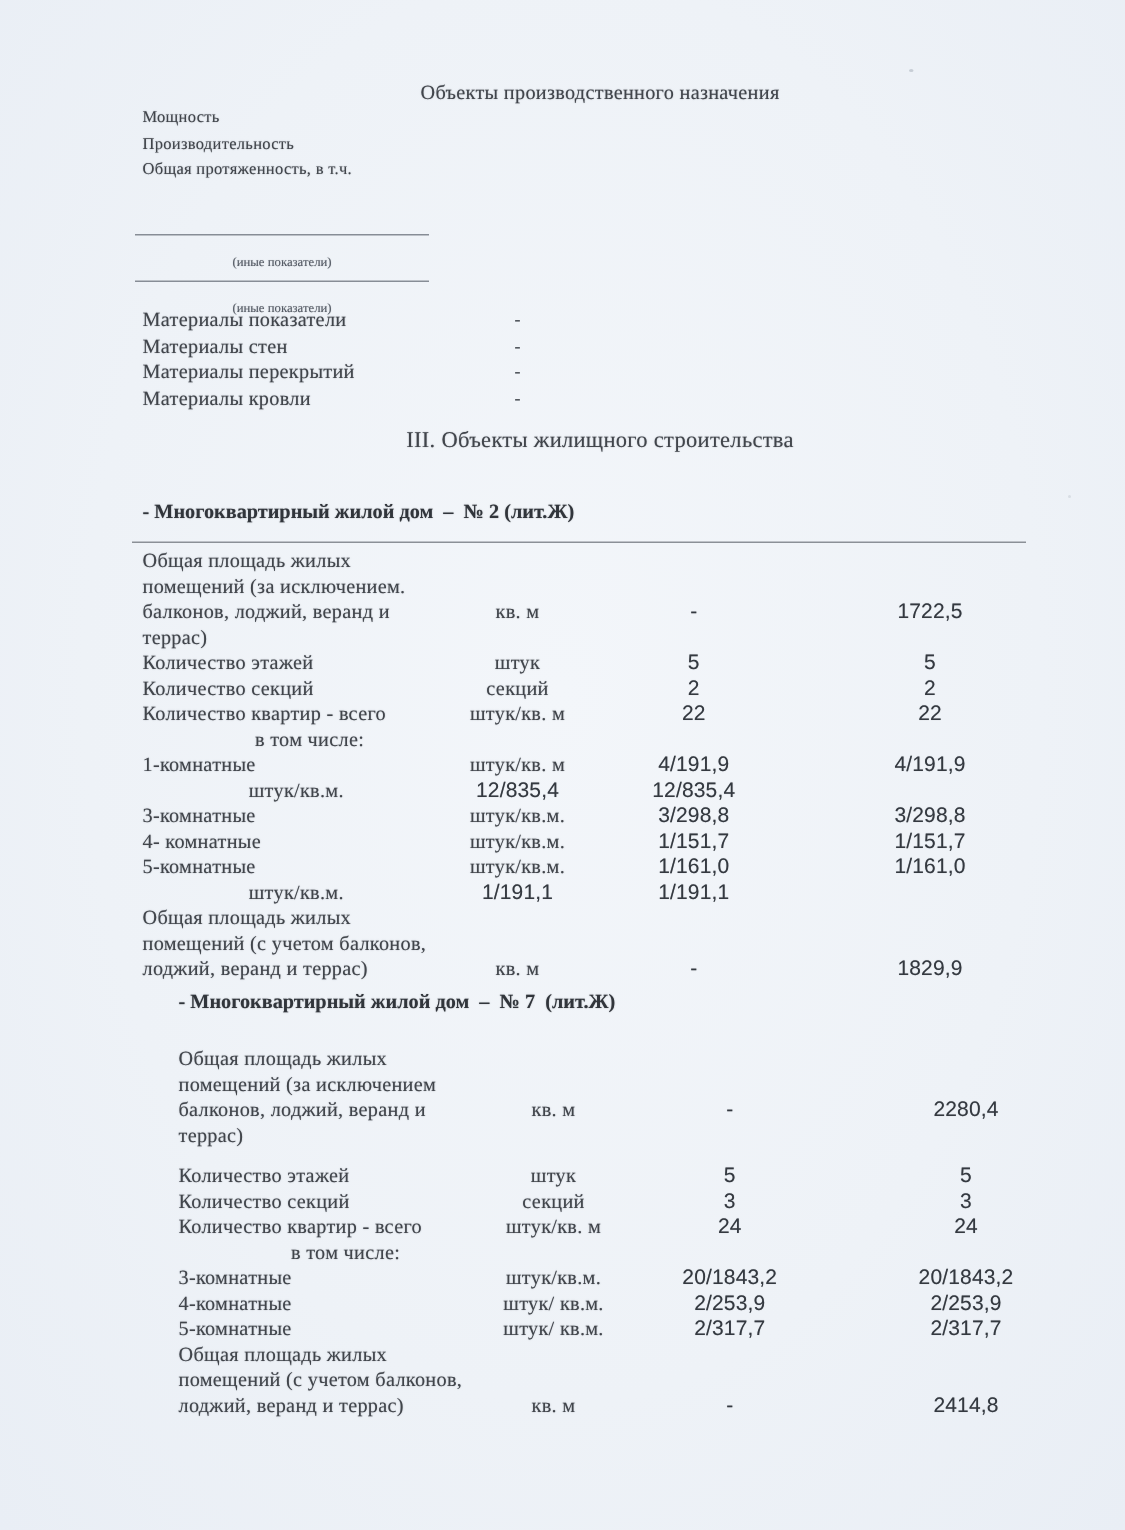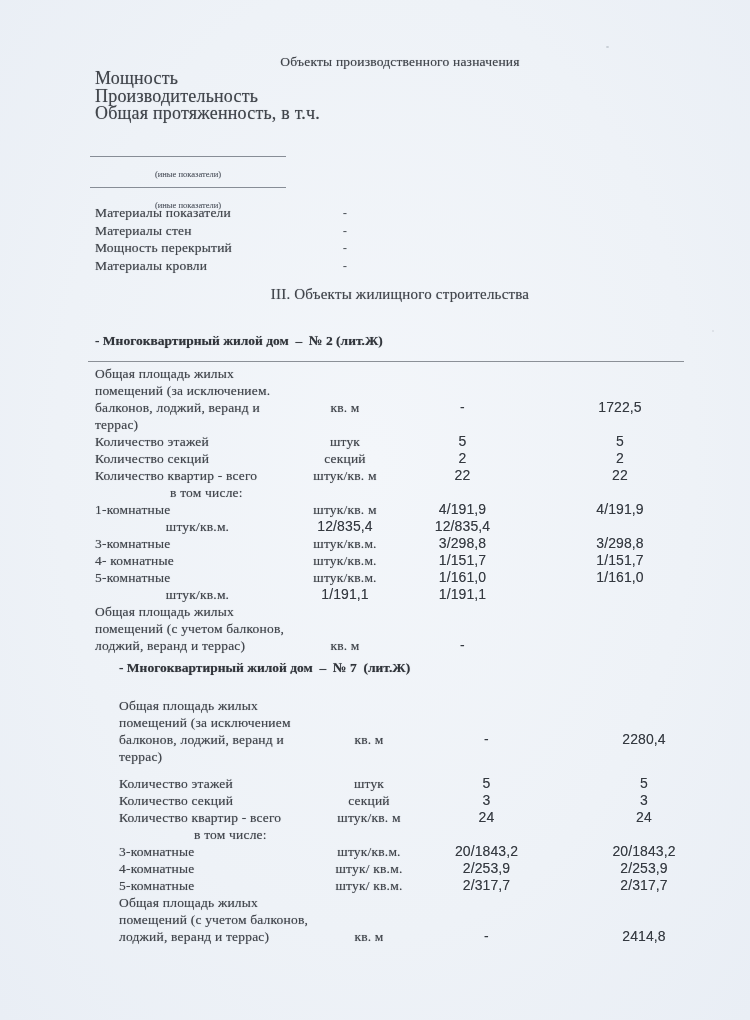--- a/index.html
+++ b/index.html
@@ -15,21 +15,21 @@
   }
   .txt{ text-shadow:0 0 0.8px rgba(70,75,85,.55); letter-spacing:.2px; }
   .speck{ position:absolute;background:#9aa2ad;border-radius:50%;opacity:.45; }
   .s1{ left:606px;top:46px;width:3px;height:2px; }
   .s2{ left:712px;top:330px;width:2px;height:2px;opacity:.25; }
 
   .doc-title{
     position:absolute;left:95px;top:53px;width:610px;
     text-align:center;font-size:13.5px;line-height:17px;
   }
-  .plain-lines{ position:absolute;left:95px;top:70px;font-size:18px;line-height:17.5px; }
+  .plain-lines{ position:absolute;left:95px;top:70px;font-size:11px;line-height:17.5px; }
 
   .ind-group{ position:absolute;left:90px;width:196px; }
   .g1{ top:156px; } .g2{ top:187px; }
   .hline{ border-top:1px solid #878d96;height:0; }
   .ind-caption{
     text-align:center;font-size:8.5px;color:#565c66;margin-top:12px;
     text-shadow:0 0 0.6px rgba(86,92,102,.5);
   }
 
   .materials{ position:absolute;left:95px;top:204px;width:610px;font-size:13.5px; }
@@ -96,21 +96,21 @@
     <span class="txt">Материалы показатели</span>
     <span class="mat-val">-</span>
   </div>
 
   <div class="mat-row">
     <span class="txt">Материалы стен</span>
     <span class="mat-val">-</span>
   </div>
 
   <div class="mat-row">
-    <span class="txt">Мощность перекрытий</span>
+    <span class="txt">Материалы перекрытий</span>
     <span class="mat-val">-</span>
   </div>
 
   <div class="mat-row">
     <span class="txt">Материалы кровли</span>
     <span class="mat-val">-</span>
   </div>
 </div>
 
   <div class="sec-title txt">III. Объекты жилищного строительства</div>
@@ -192,20 +192,21 @@
   <div class="trow">
     <div class="unit txt">штук/кв.м.</div>
     <div class="val">1/191,1</div>
     <div class="val">1/191,1</div>
   </div>
 
   <div class="trow">
     <div class="lbl txt">Общая площадь жилых<br>помещений (с учетом балконов,<br>лоджий, веранд и террас)</div>
     <div class="unit txt" style="padding-top: 34px;">кв. м</div>
     <div class="val" style="padding-top: 34px;">-</div>
+    <div class="val" style="padding-top: 34px;">1829,9</div>
   </div>
 </div>
   </div>
 
   <div class="building no-rule">
     <div class="bld-heading">- Многоквартирный жилой дом  –  № 7  (лит.Ж)</div>
 
     <div class="rows">
   <div class="trow">
     <div class="lbl txt">Общая площадь жилых<br>помещений (за исключением<br>балконов, лоджий, веранд и<br>террас)</div>

